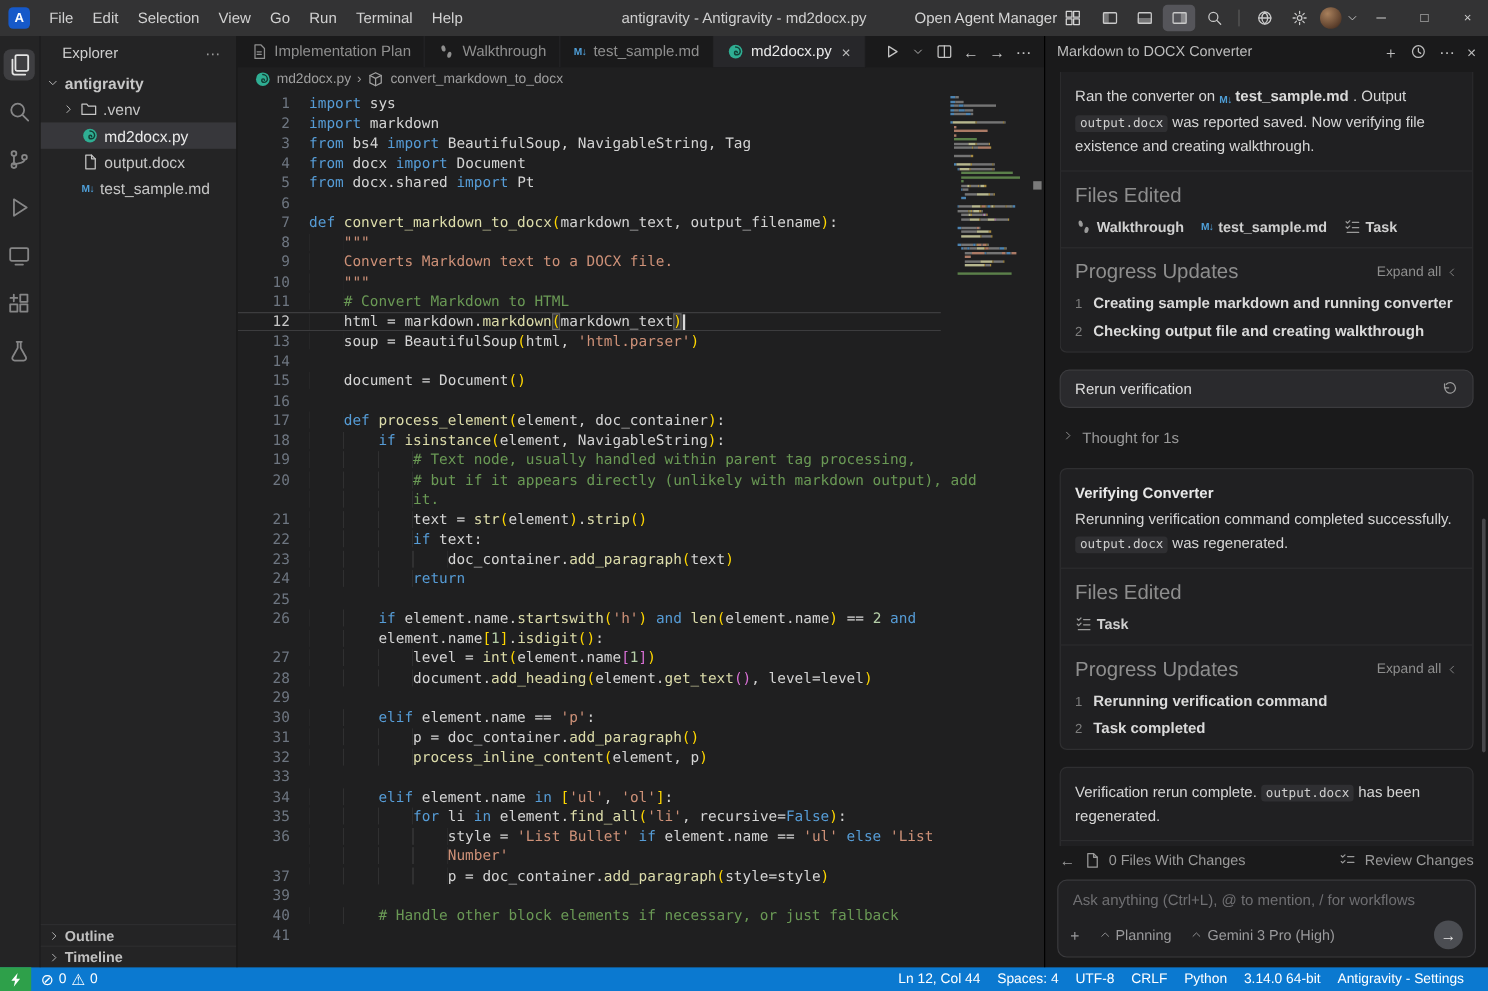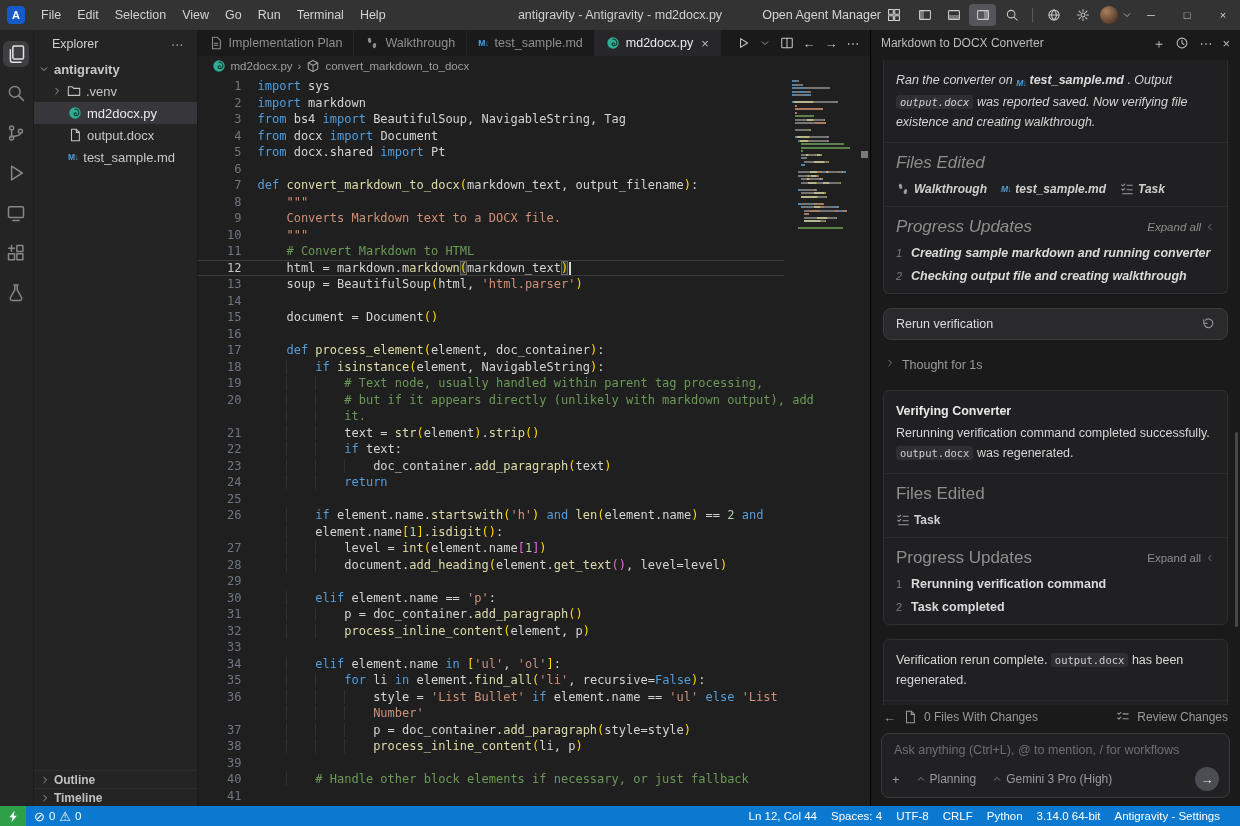--- a/index.html
+++ b/index.html
@@ -60,21 +60,21 @@
   .minimap{position:absolute;right:14px;top:5px;width:64px;}
   .mrow{display:flex;height:2px;margin-bottom:1.5px;opacity:.8;}
   .overview{position:absolute;right:0;top:0;width:10px;height:100%;}
   .ov-mark{position:absolute;right:2px;top:76px;width:7px;height:7px;background:#7a7a7a;}
   
   .agent{width:370px;background:#1a1a1b;border-left:1px solid #000;display:flex;flex-direction:column;}
   .agent-header{height:26px;display:flex;align-items:center;padding:0 10px;color:#bdbdbd;font-size:12px;}
   .ah-icons{margin-left:auto;display:flex;align-items:center;gap:10px;color:#bdbdbd;}
   .agent-body{flex:1;overflow:hidden;padding:4px 12px 0;position:relative;}
   .card{border:1px solid #2f2f31;border-radius:6px;background:#202022;margin-bottom:14px;}
-  .card.first{border-top:none;border-radius:0 0 6px 6px;font-style:italic;}
+  .card.first{border-top:none;border-radius:0 0 6px 6px;}
   .csec{padding:10px 12px;border-top:1px solid #2c2c2e;}
   .card .csec:first-child{border-top:none;}
   .rich{color:#d6d6d6;font-size:12.5px;line-height:1.6;}
   .rich .title{font-weight:bold;color:#e8e8e8;display:block;margin-bottom:2px;}
   .codechip{font-family:"DejaVu Sans Mono",monospace;font-size:10.5px;background:#2f2f32;border-radius:3px;padding:1px 4px;color:#cfcfcf;}
   .filechip{font-weight:bold;color:#dadada;white-space:nowrap;}
   .filechip .ic{display:inline-block;vertical-align:-2px;margin-right:3px;}
   .seclabel{font-size:17px;color:#8e8e8e;}
   .chiprow{display:flex;gap:14px;margin-top:9px;align-items:center;flex-wrap:wrap;font-size:12px;}
   .chip{display:flex;align-items:center;gap:4px;font-weight:bold;color:#d0d0d0;}
@@ -452,21 +452,20 @@
             <div class="crow"><span class="lnum">29</span><span class="cline"></span></div>
             <div class="crow"><span class="lnum">30</span><span class="cline"><span class="ws t-p">        </span><span class="t-k">elif</span><span class="t-p"> element.name == </span><span class="t-s">'p'</span><span class="t-p">:</span></span></div>
             <div class="crow"><span class="lnum">31</span><span class="cline"><span class="ws t-p">            </span><span class="t-p">p = doc_container.</span><span class="t-f">add_paragraph</span><span class="t-b1">()</span></span></div>
             <div class="crow"><span class="lnum">32</span><span class="cline"><span class="ws t-p">            </span><span class="t-f">process_inline_content</span><span class="t-b1">(</span><span class="t-p">element, p</span><span class="t-b1">)</span></span></div>
             <div class="crow"><span class="lnum">33</span><span class="cline"></span></div>
             <div class="crow"><span class="lnum">34</span><span class="cline"><span class="ws t-p">        </span><span class="t-k">elif</span><span class="t-p"> element.name </span><span class="t-k">in</span><span class="t-p"> </span><span class="t-b1">[</span><span class="t-s">'ul'</span><span class="t-p">, </span><span class="t-s">'ol'</span><span class="t-b1">]</span><span class="t-p">:</span></span></div>
             <div class="crow"><span class="lnum">35</span><span class="cline"><span class="ws t-p">            </span><span class="t-k">for</span><span class="t-p"> li </span><span class="t-k">in</span><span class="t-p"> element.</span><span class="t-f">find_all</span><span class="t-b1">(</span><span class="t-s">'li'</span><span class="t-p">, recursive=</span><span class="t-k">False</span><span class="t-b1">)</span><span class="t-p">:</span></span></div>
             <div class="crow"><span class="lnum">36</span><span class="cline"><span class="ws t-p">                </span><span class="t-p">style = </span><span class="t-s">'List Bullet'</span><span class="t-p"> </span><span class="t-k">if</span><span class="t-p"> element.name == </span><span class="t-s">'ul'</span><span class="t-p"> </span><span class="t-k">else</span><span class="t-p"> </span><span class="t-s">'List</span></span></div>
             <div class="crow"><span class="lnum"></span><span class="cline"><span class="ws t-p">                </span><span class="t-s">Number'</span></span></div>
             <div class="crow"><span class="lnum">37</span><span class="cline"><span class="ws t-p">                </span><span class="t-p">p = doc_container.</span><span class="t-f">add_paragraph</span><span class="t-b1">(</span><span class="t-p">style=style</span><span class="t-b1">)</span></span></div>
-            <div class="crow"><span class="lnum">38</span><span class="cline"><span class="ws t-p">                </span><span class="t-f">process_inline_content</span><span class="t-b1">(</span><span class="t-p">li, p</span><span class="t-b1">)</span></span></div>
             <div class="crow"><span class="lnum">39</span><span class="cline"></span></div>
             <div class="crow"><span class="lnum">40</span><span class="cline"><span class="ws t-p">        </span><span class="t-c"># Handle other block elements if necessary, or just fallback</span></span></div>
             <div class="crow"><span class="lnum">41</span><span class="cline"></span></div>
           </div>
         <div class="minimap" id="minimap">
             <div class="mrow">
               <span style="width: 4.5px; background: rgb(86, 156, 214);"></span>
               <span style="width: 3px; background: rgb(138, 138, 138);"></span>
             </div>
             <div class="mrow">

